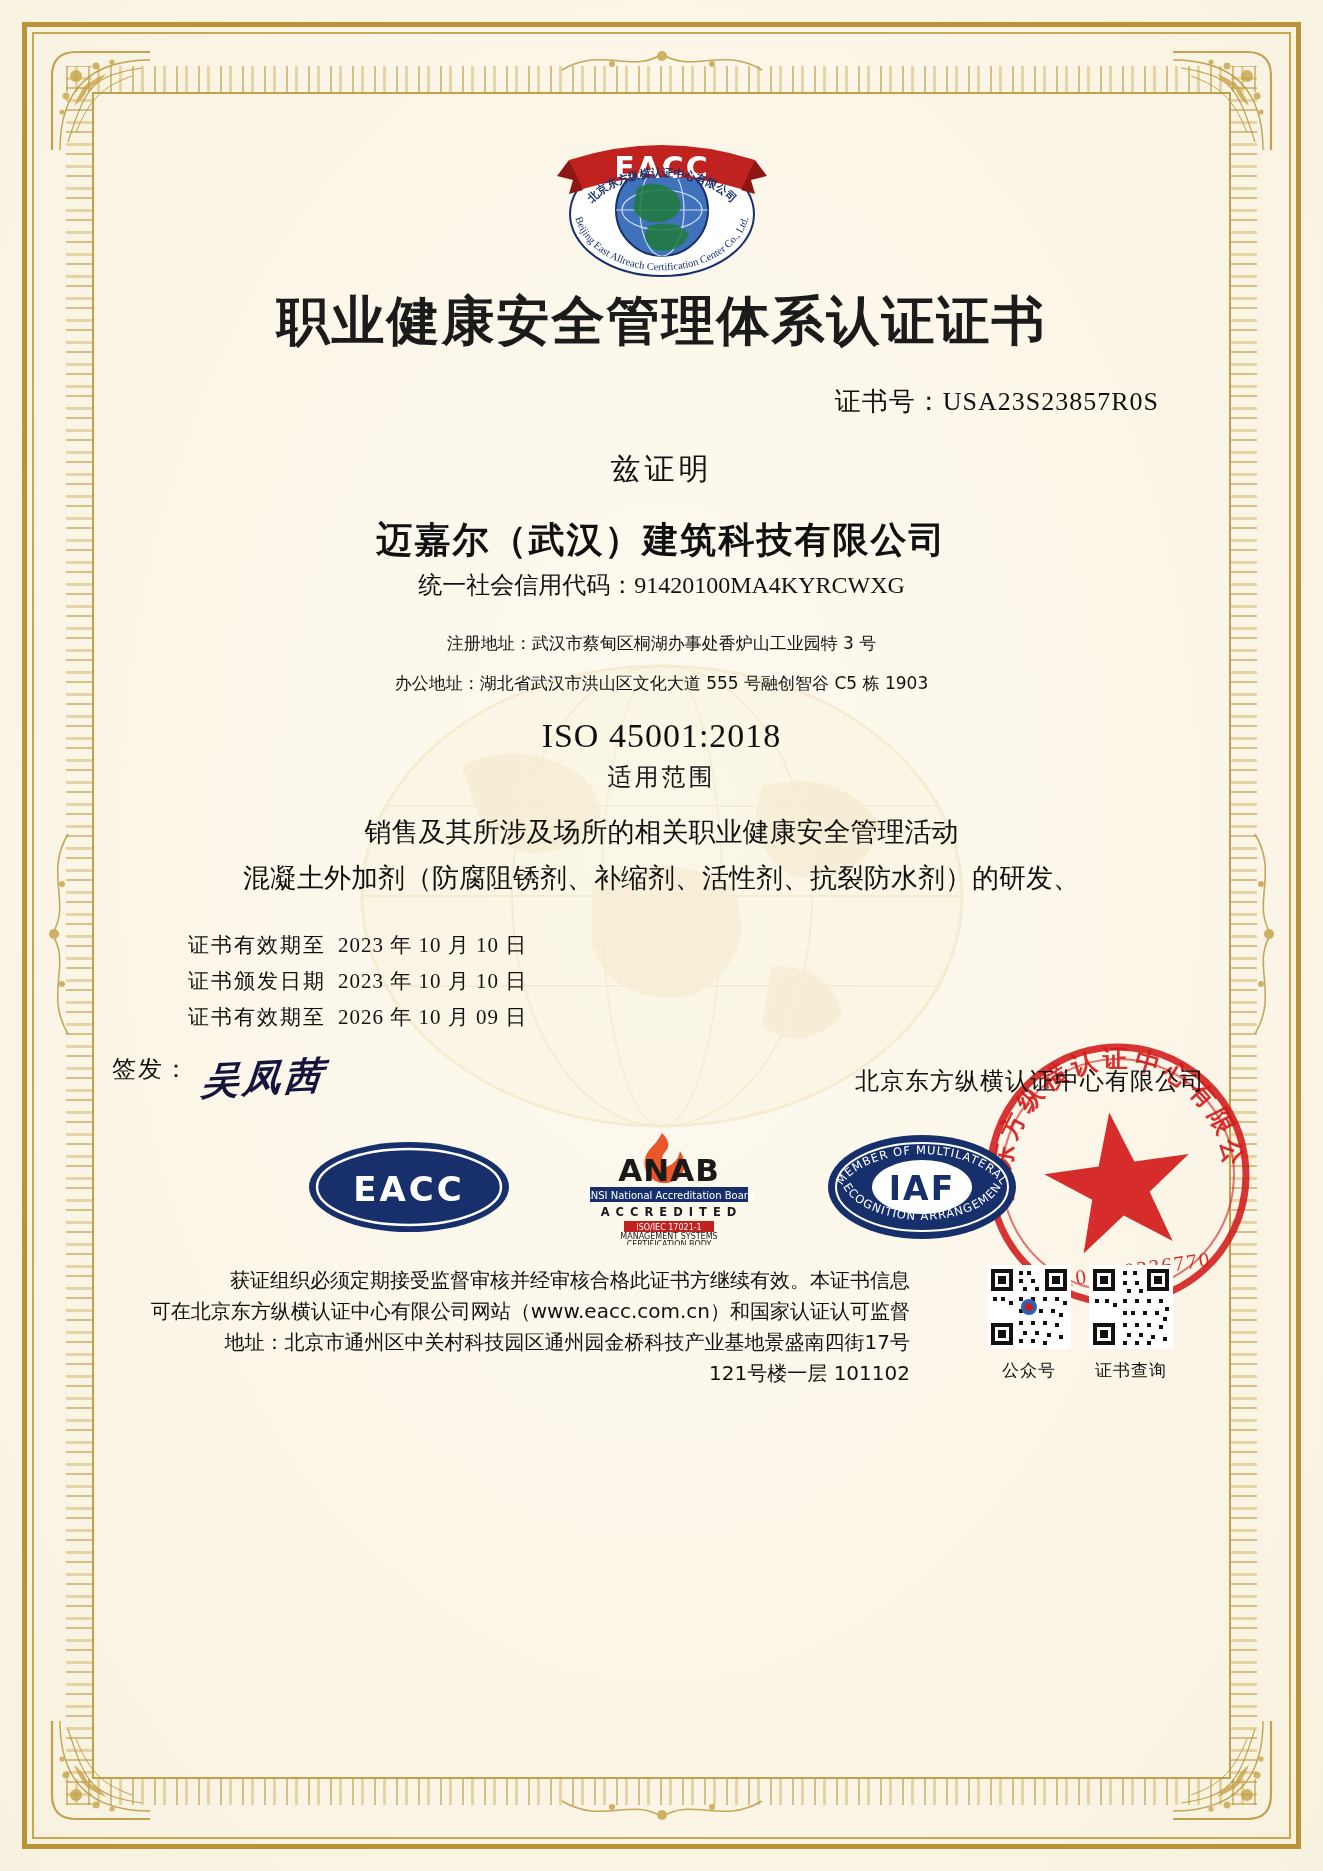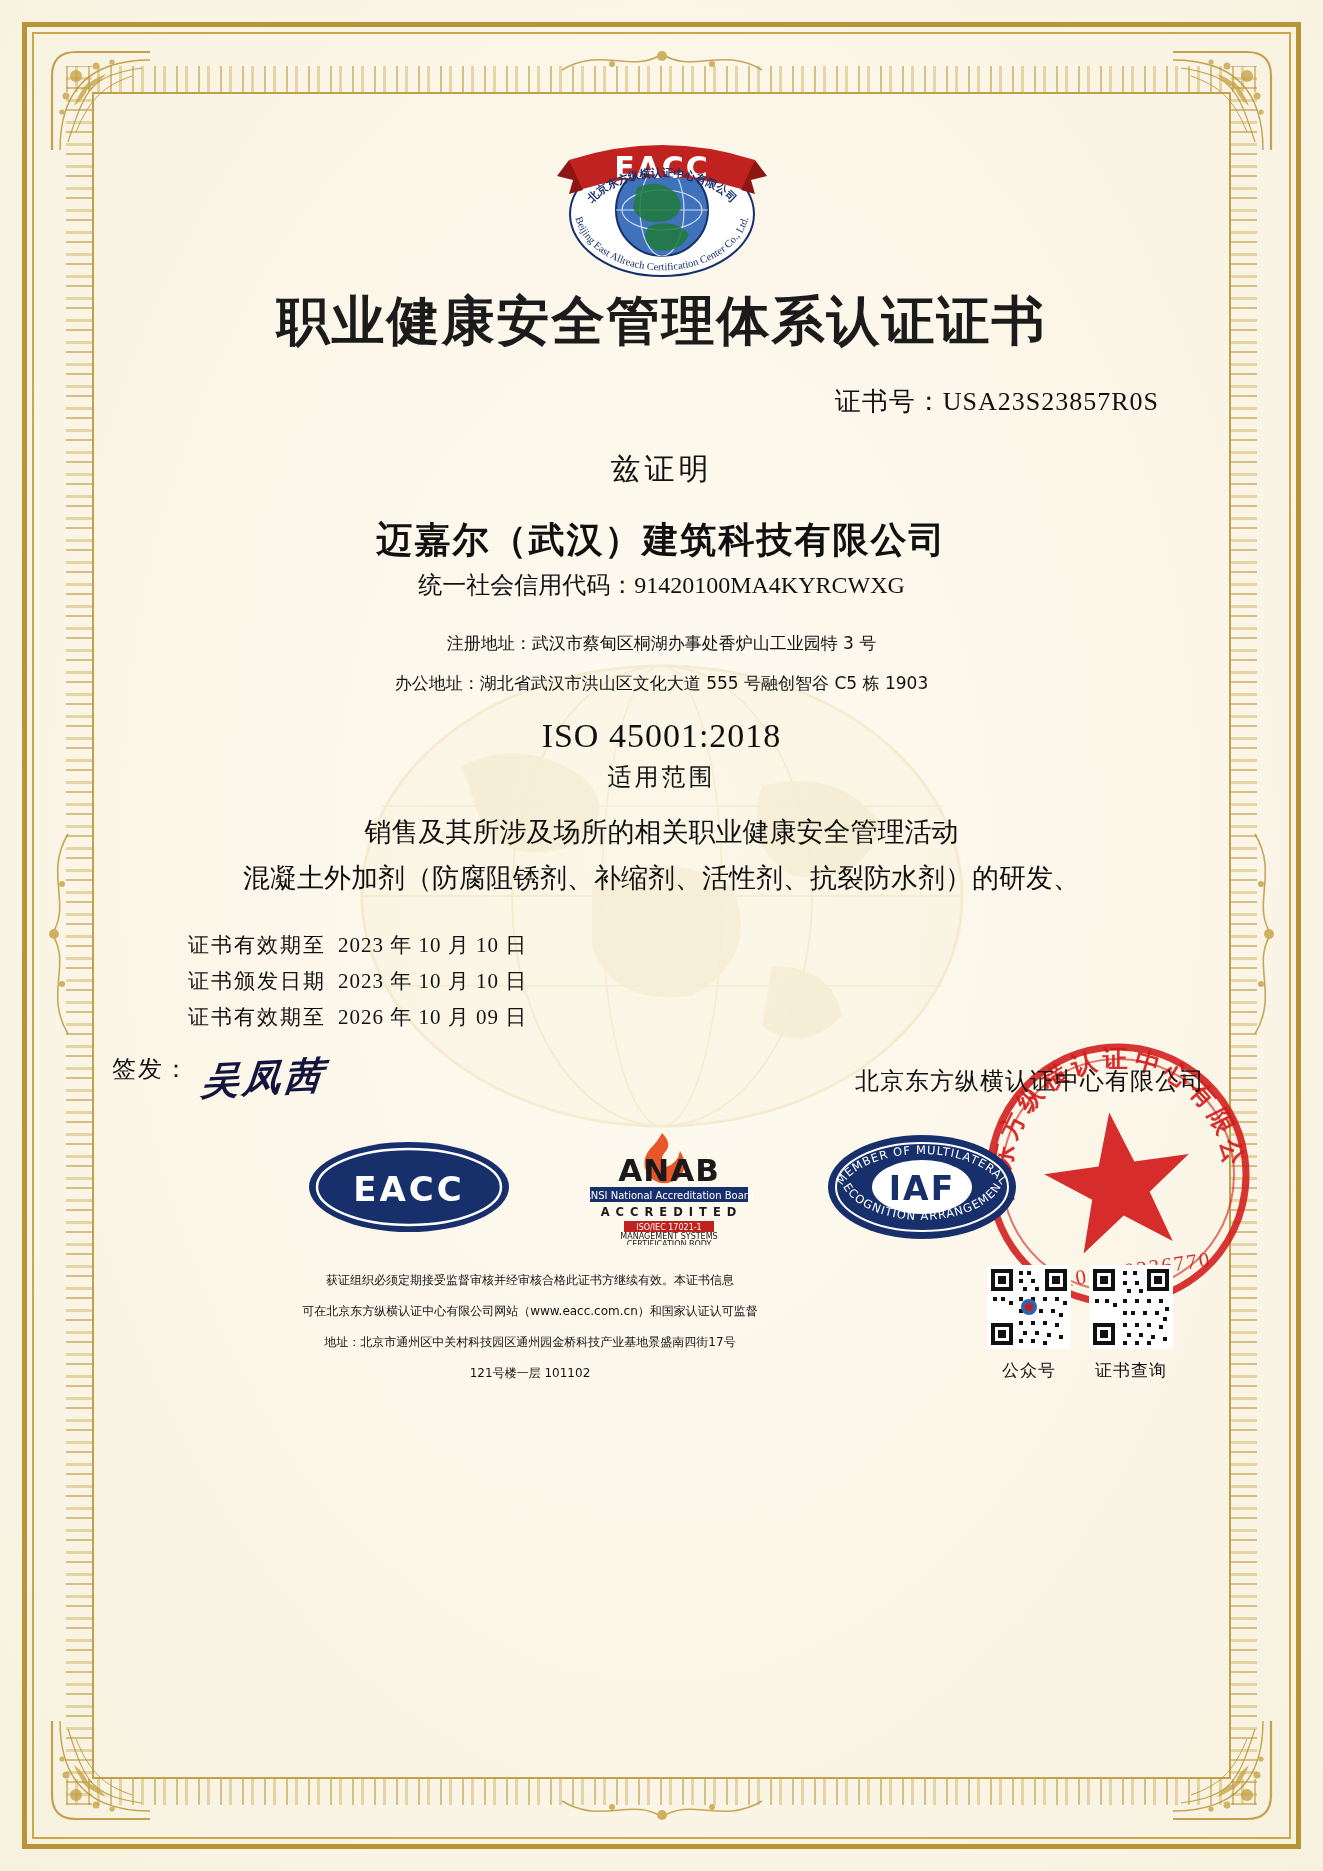--- a/index.html
+++ b/index.html
@@ -215,23 +215,23 @@
     display:flex;align-items:center;justify-content:center;gap:70px;
   }
   .footer{
     position:relative;
     margin-top:16px;
     display:flex;
     align-items:flex-start;
     justify-content:space-between;
   }
   .footer-text{
-    text-align:center;
-    font-family:"DejaVu Sans", sans-serif;
-    font-size:12px;
+    text-align:right;
+    font-family:"DejaVu Sans", sans-serif;
+    font-size:20px;
     line-height:31px;
     color:#111;
     width:760px;
     padding-left:40px;
   }
   .qr-area{
     display:flex;gap:18px;padding-right:40px;
   }
   .qr-block{text-align:center;}
   .qr-caption{

